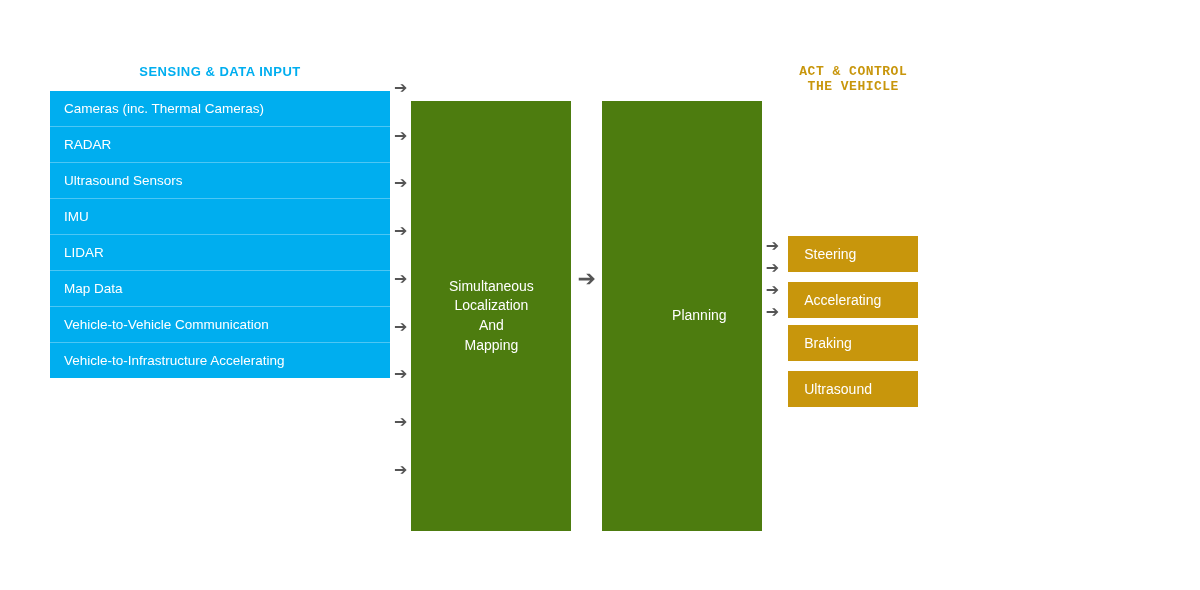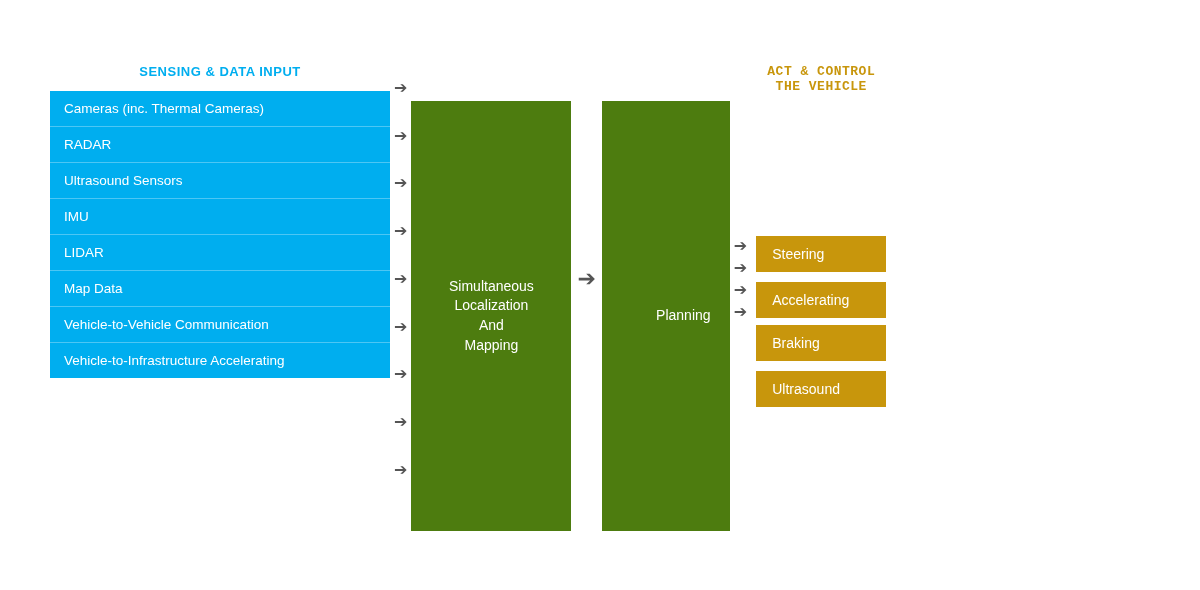--- a/index.html
+++ b/index.html
@@ -77,21 +77,21 @@
       font-size: 14px;
       line-height: 1.4;
     }
 
     .slam-box {
       width: 160px;
       height: 430px;
     }
 
     .planning-box {
-      width: 128px;
+      width: 160px;
       height: 430px;
       padding-left: 35px;
     }
 
     
     .single-arrow-col {
       display: flex;
       align-items: center;
       justify-content: center;
       margin: 0 6px;

